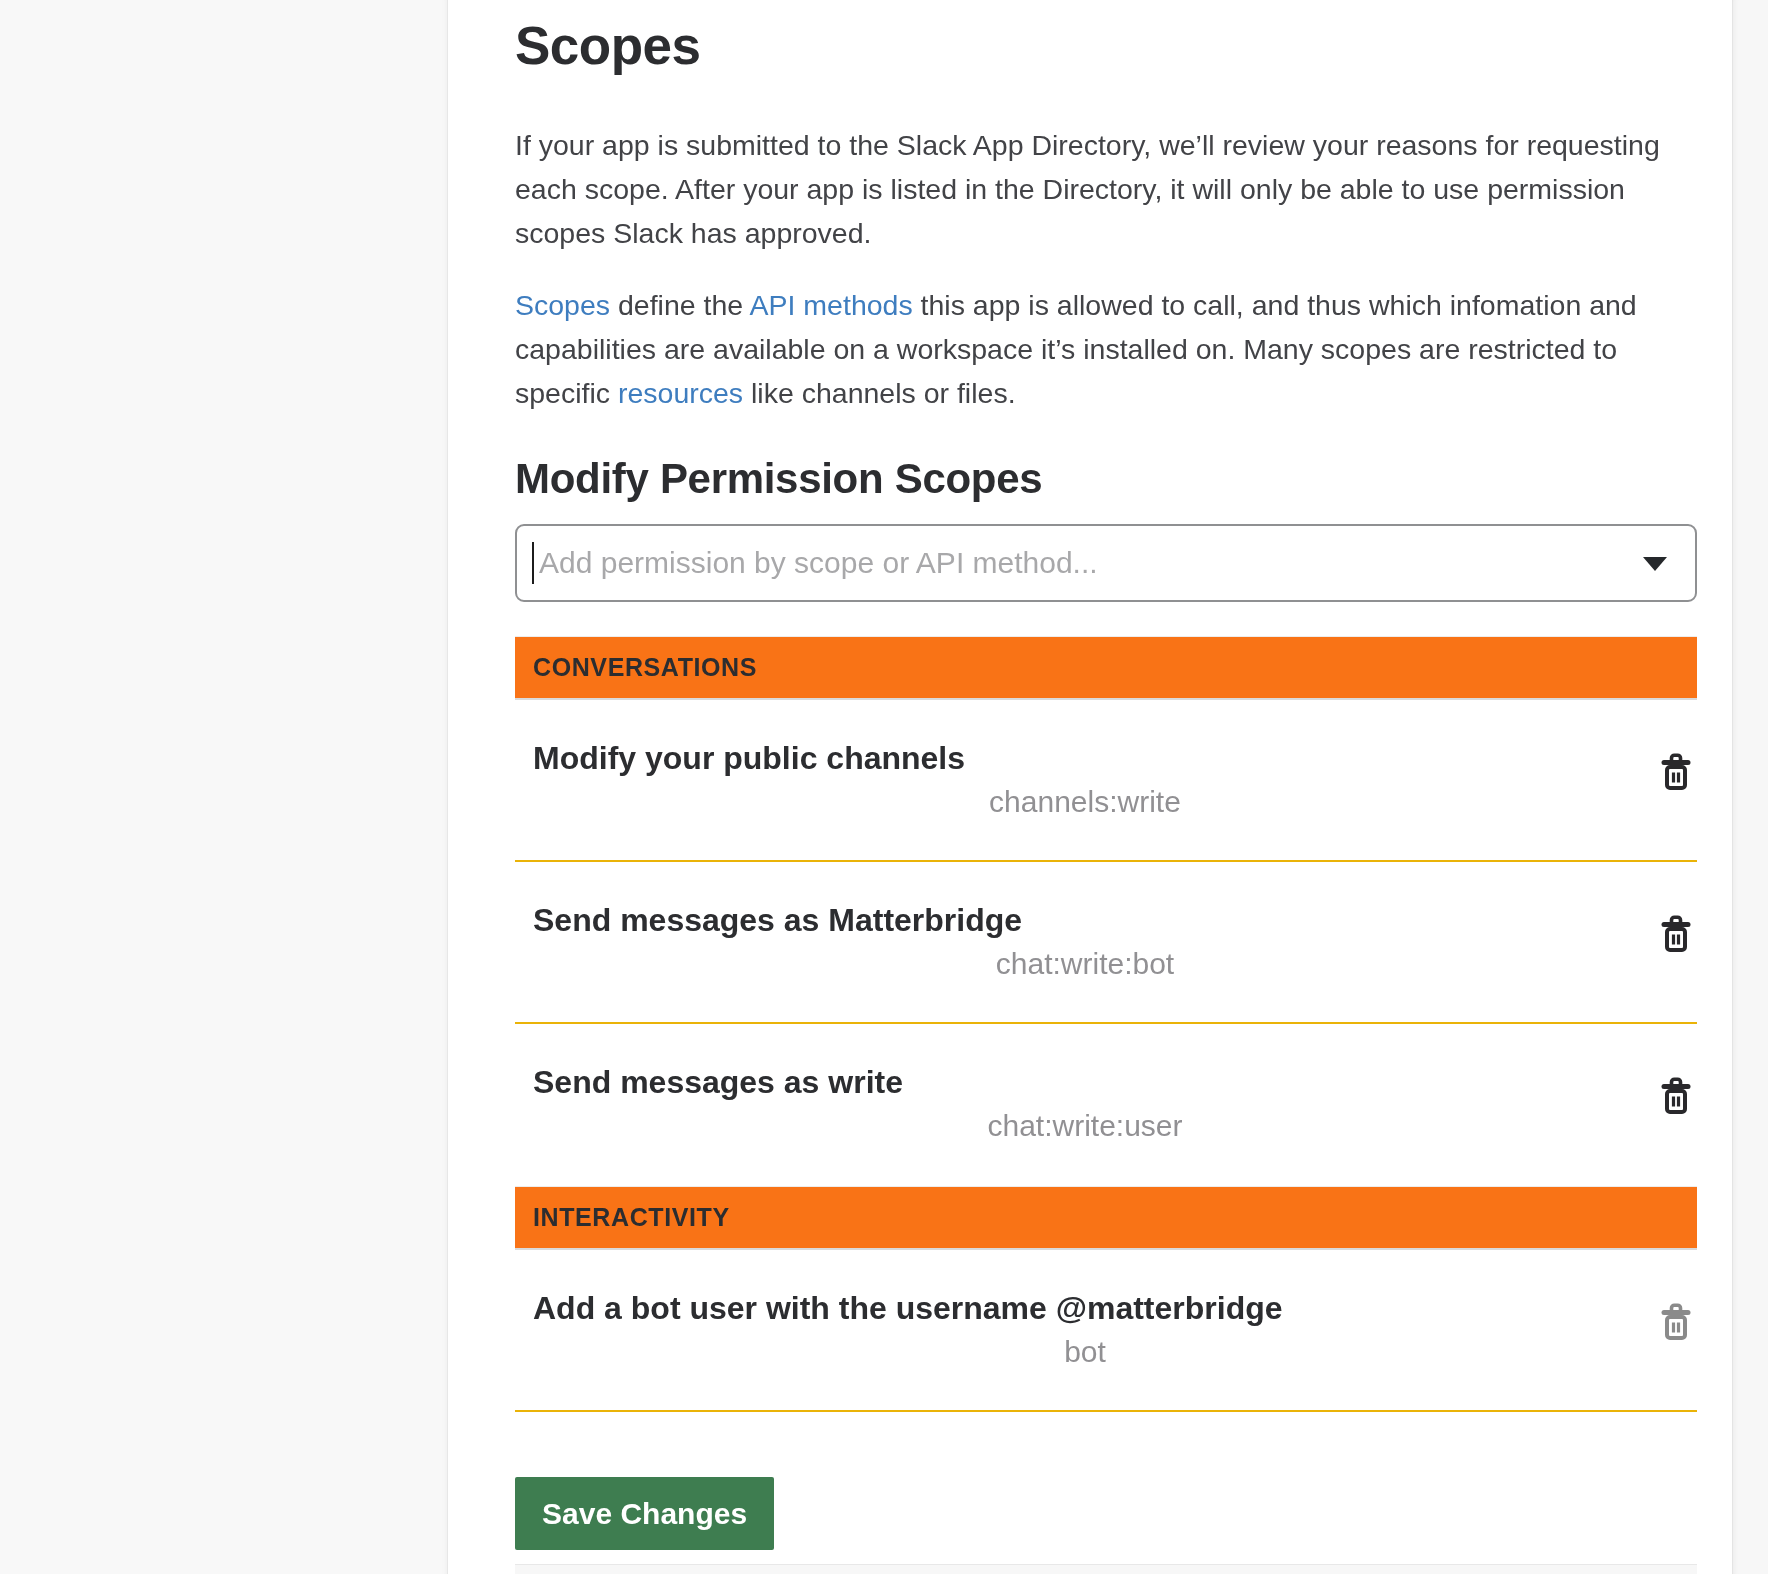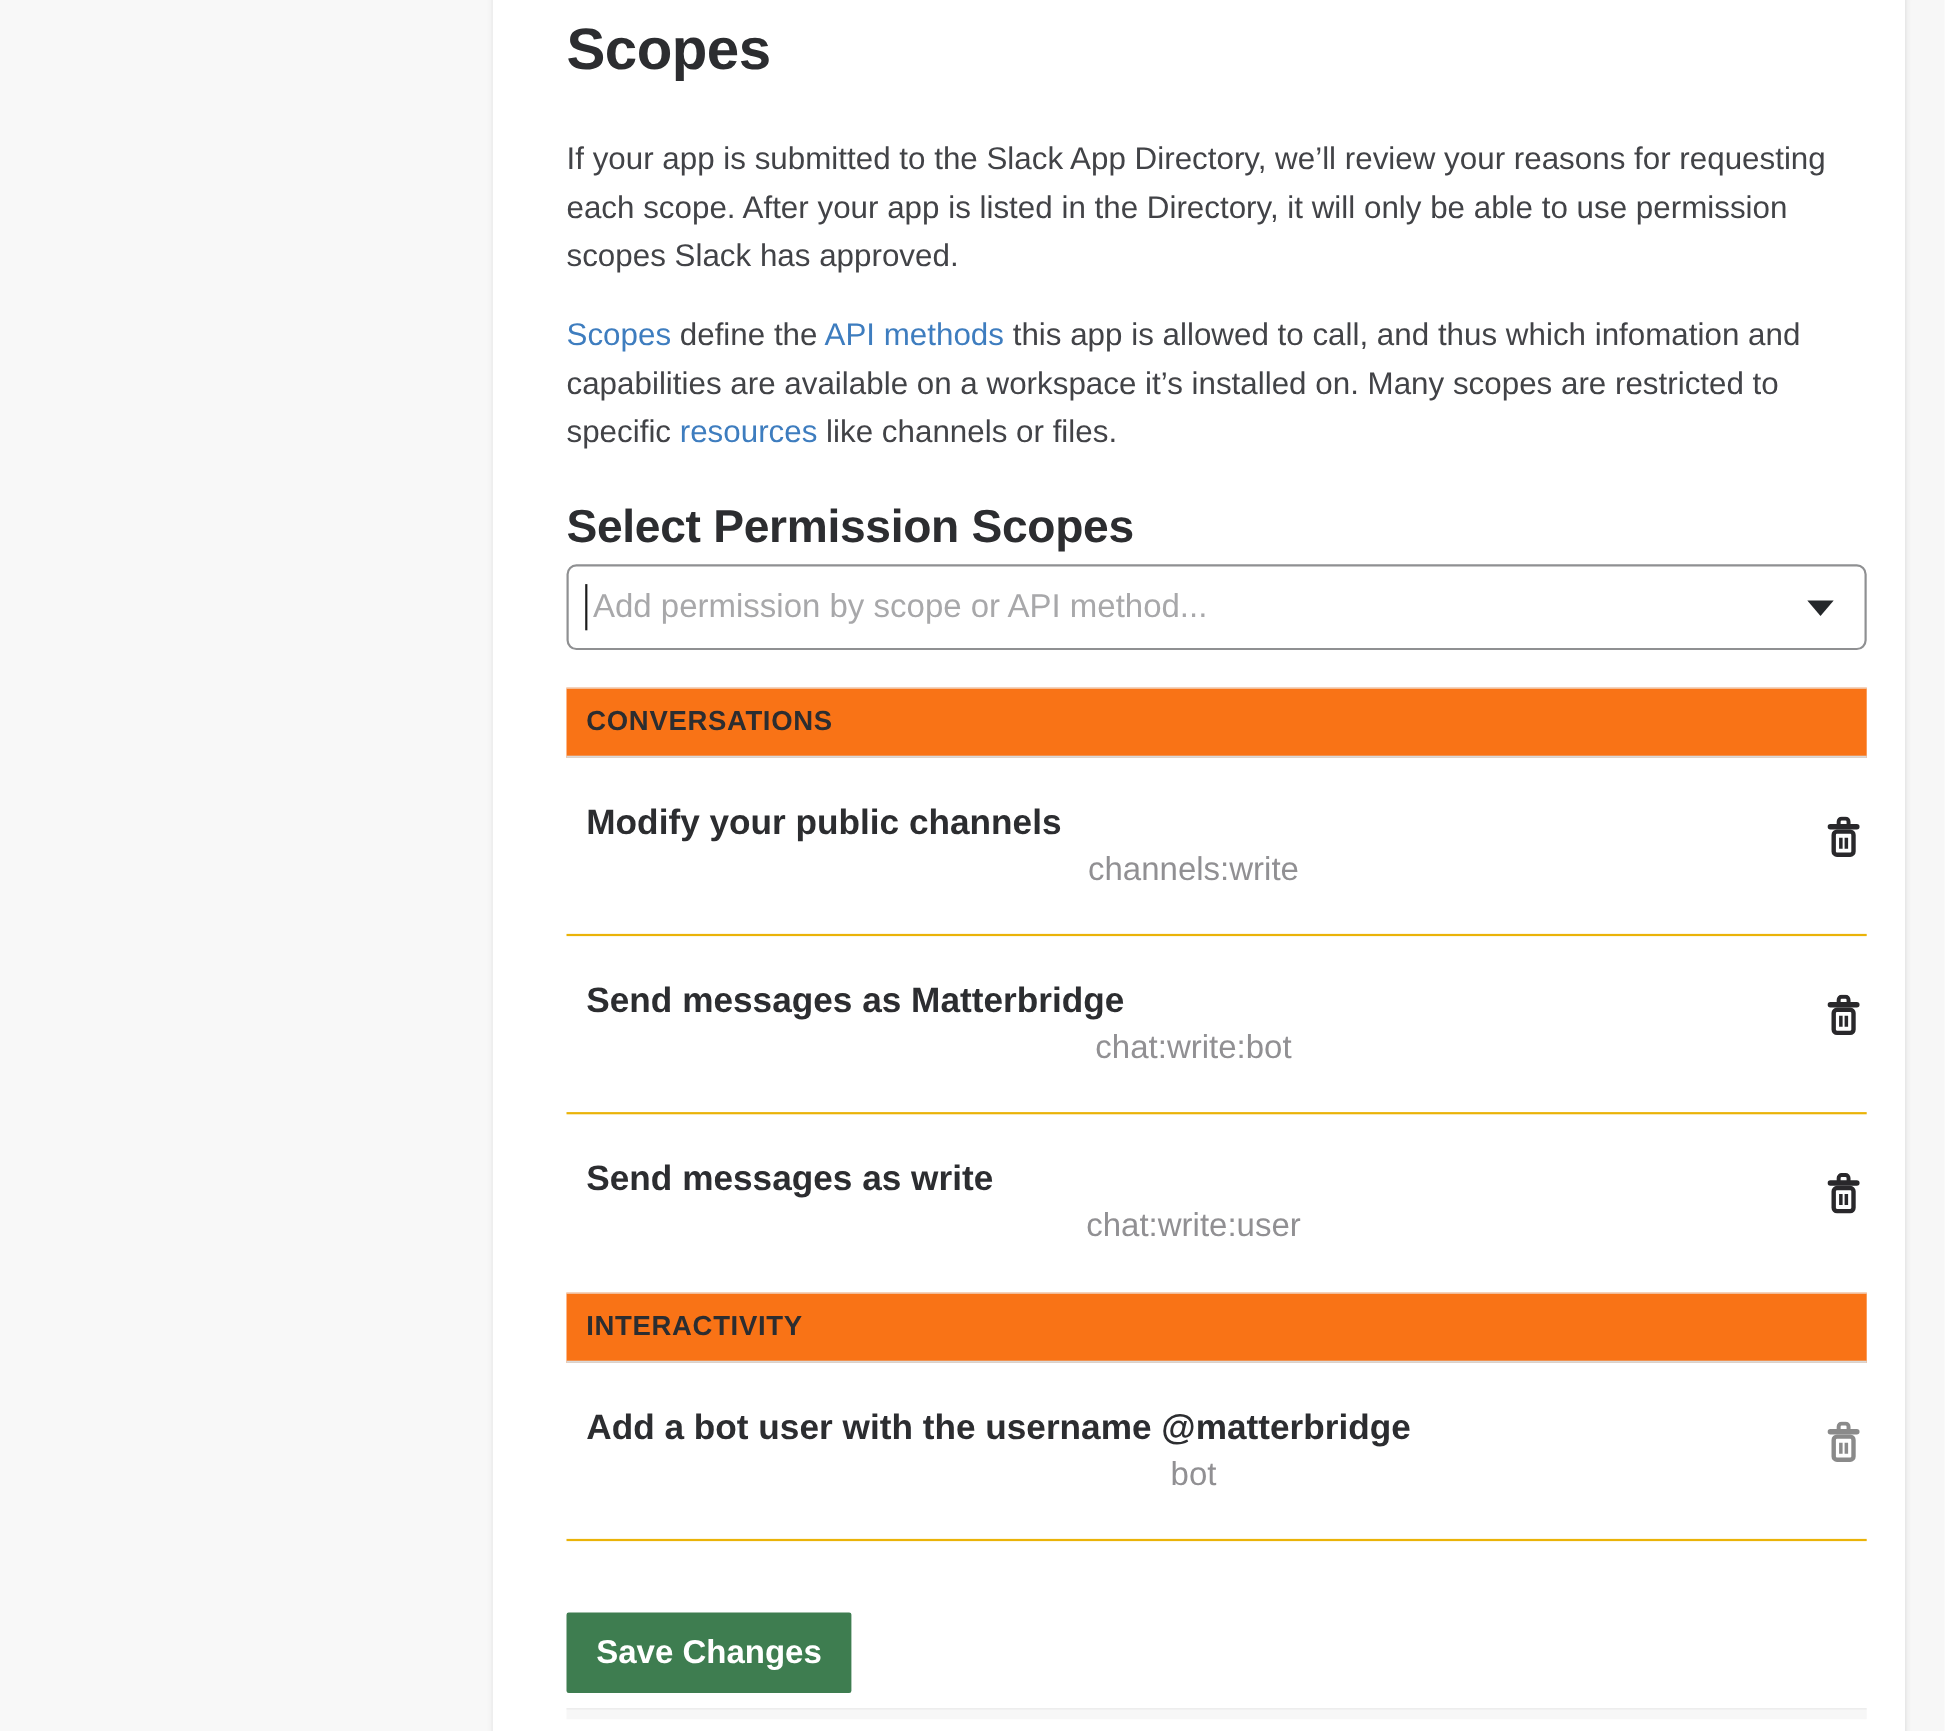--- a/index.html
+++ b/index.html
@@ -38,21 +38,21 @@
   }
   p.intro { margin-top:28px; }
   p.directory { margin-top:45px; }
   a.text-link { color:#3e7dbf; text-decoration:none; cursor:pointer; }
   h2.select-heading {
     margin-top:38px;
     font-size:42px; line-height:52px; font-weight:700;
     color:#2c2d30; letter-spacing:-0.3px;
   }
   .picker-wrap {
-    margin-top:8px;
+    margin-top:19px;
     position:relative;
     width:100%; height:78px;
   }
   .picker-input {
     width:100%; height:78px;
     border:2px solid #8f9092; border-radius:9px;
     font-family:"Liberation Sans", sans-serif;
     font-size:30px; color:#424347;
     padding:0 70px 0 22px;
     outline:none; background:#fff;
@@ -124,21 +124,21 @@
 <div class="left-rail"></div>
 
 <div class="card">
 
   <h1 class="page-title">Scopes</h1>
 
   <p class="body-text directory">If your app is submitted to the Slack App Directory, we’ll review your reasons for requesting each scope. After your app is listed in the Directory, it will only be able to use permission scopes Slack has approved.</p>
 
   <p class="body-text intro"><a class="text-link">Scopes</a><span> define the </span><a class="text-link">API methods</a><span> this app is allowed to call, and thus which infomation and capabilities are available on a workspace it’s installed on. Many scopes are restricted to specific </span><a class="text-link">resources</a><span> like channels or files.</span></p>
 
-  <h2 class="select-heading">Select Permission Scopes</h2>
+  <h2 class="select-heading">Modify Permission Scopes</h2>
 
   <div class="picker-wrap">
     <input class="picker-input" type="text" placeholder="Add permission by scope or API method..." style="">
     <div class="text-caret"></div>
     <div class="dropdown-arrow"></div>
   </div>
 
   <div class="group-header">
     <span class="group-label">CONVERSATIONS</span>
   </div>

